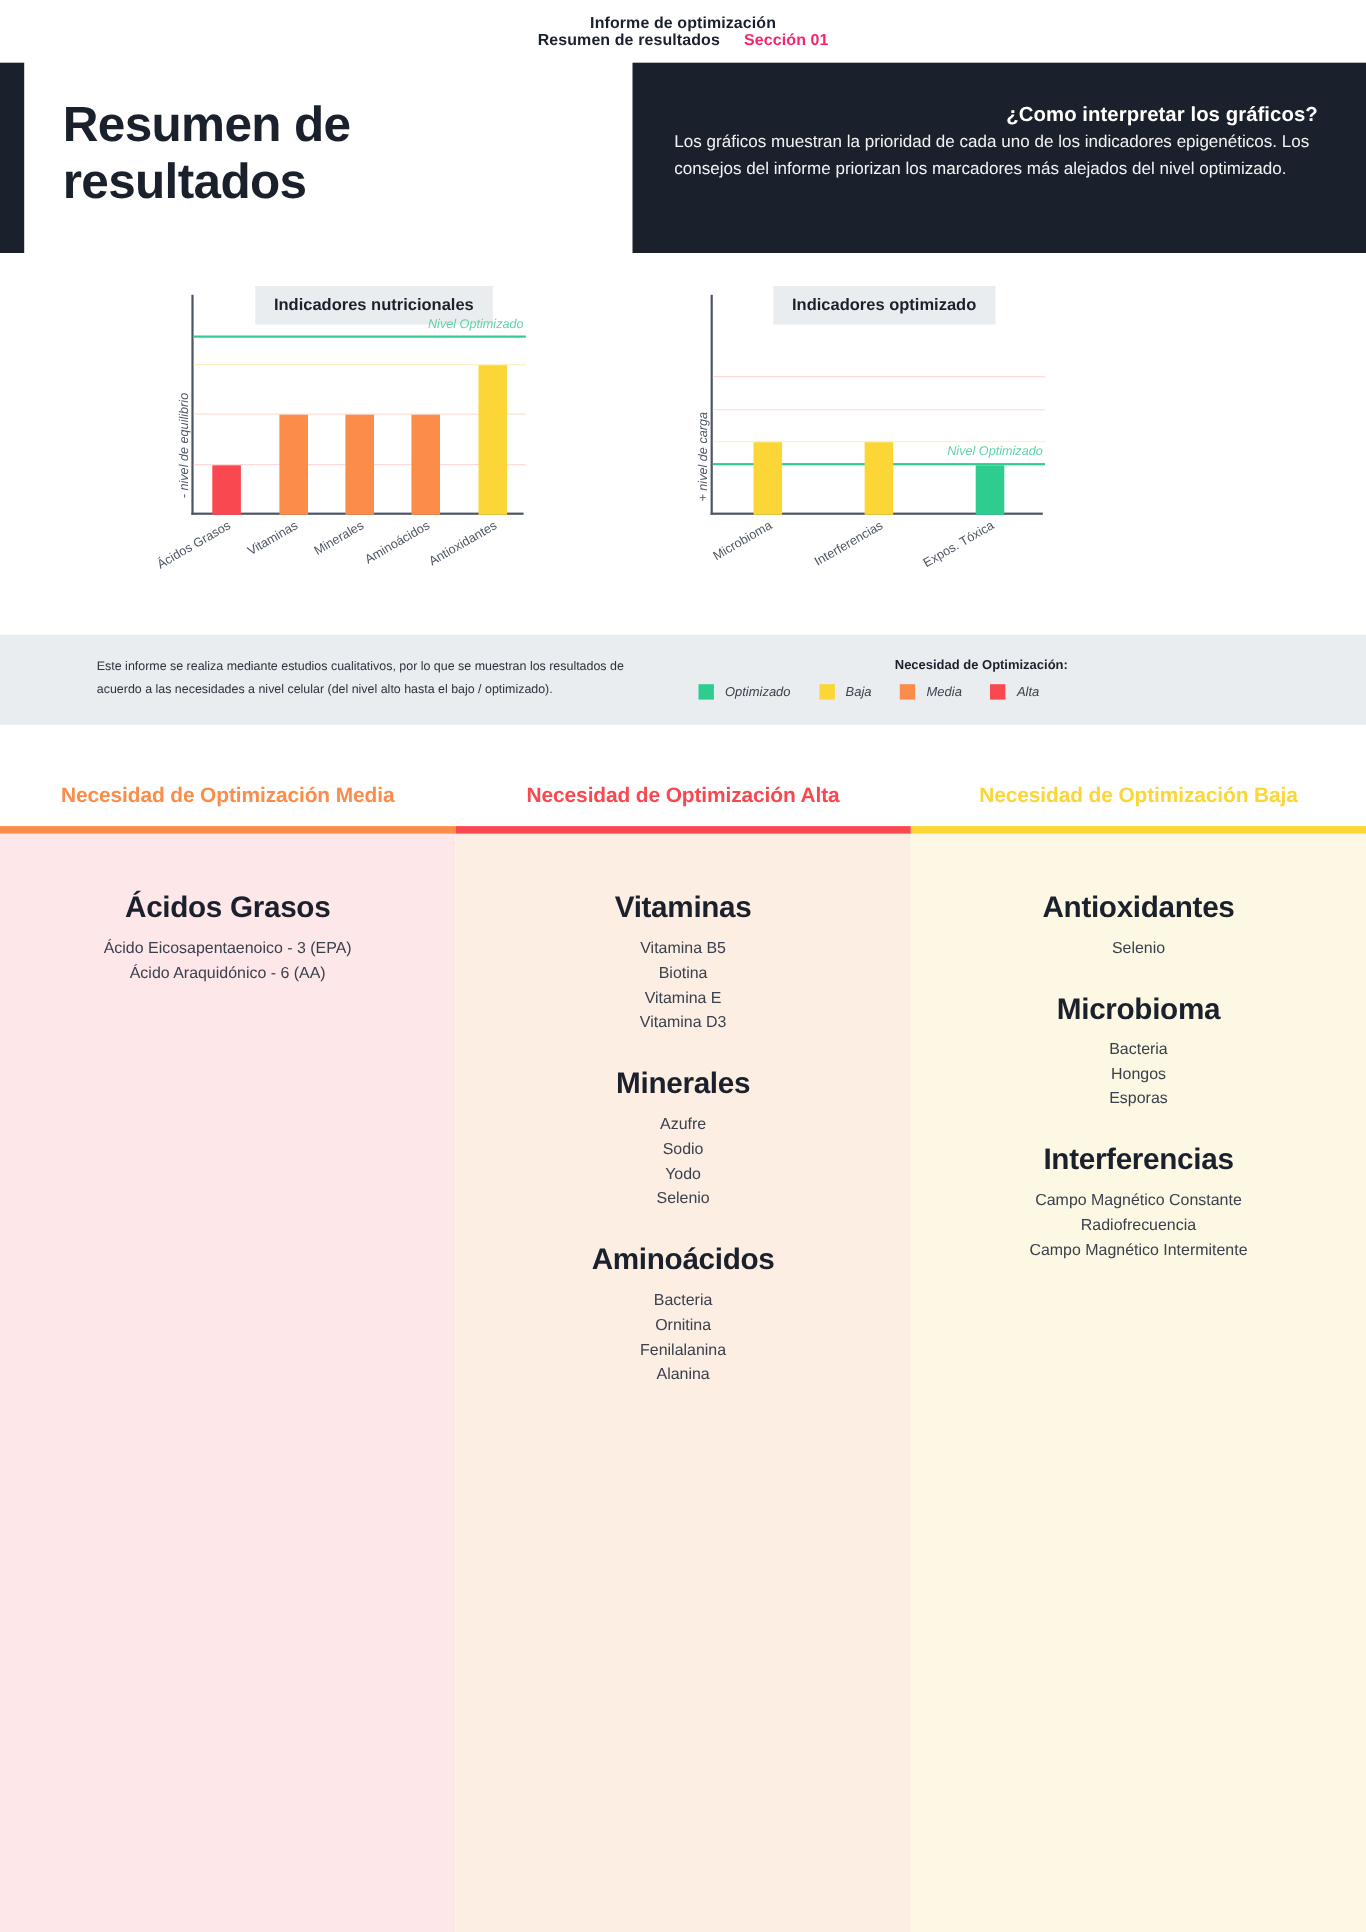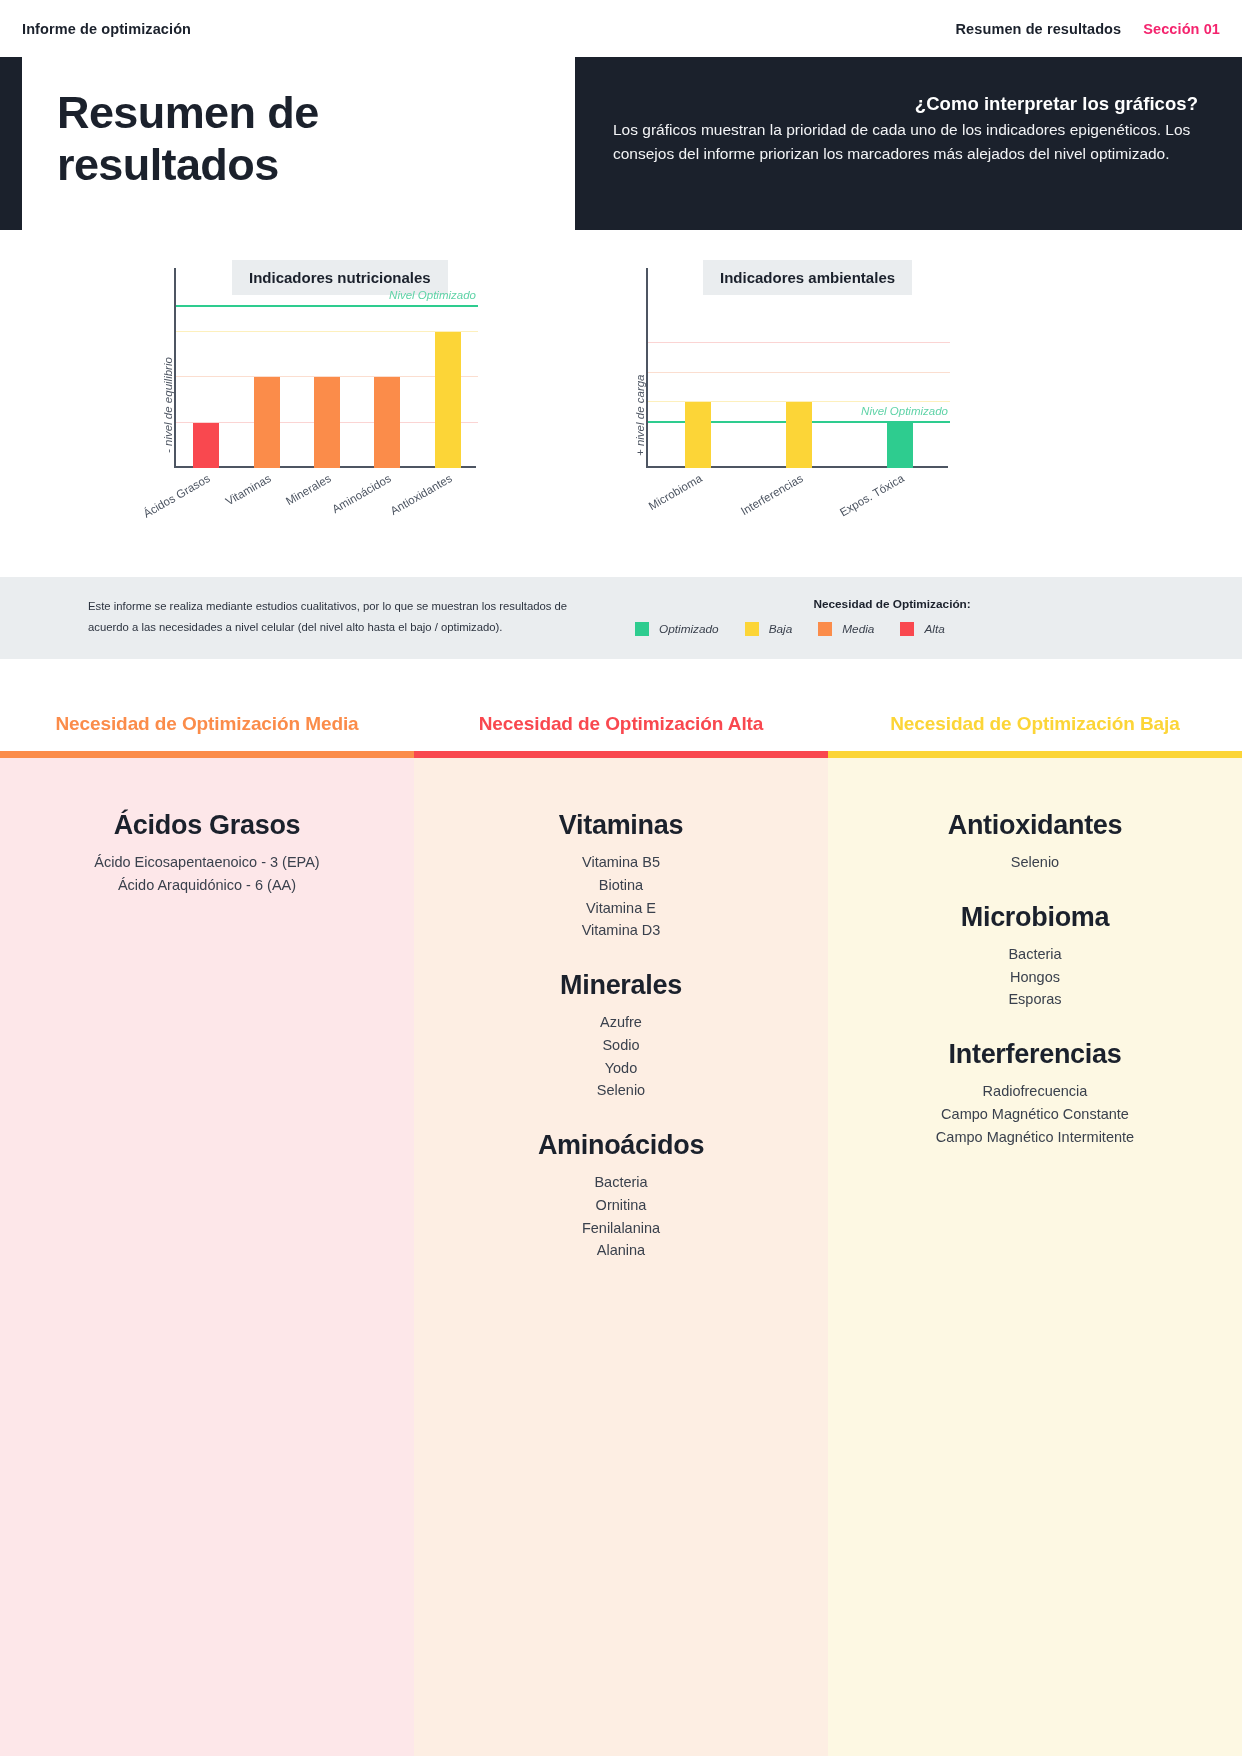--- a/index.html
+++ b/index.html
@@ -9,26 +9,27 @@
     font-family: "Liberation Sans", sans-serif;
     color: #1b212c;
   }
   body { width: 1242px; min-height: 1756px; position: relative; overflow-x: hidden; }
 
   
   .topbar {
     height: 57px;
     display: flex;
     align-items: center;
-    justify-content: space-between;
+    justify-content: center;
     padding: 0 22px 0 22px;
     font-size: 14.5px;
     font-weight: 700;
     color: #1b212c;
     letter-spacing: 0.1px;
+    flex-direction: column;
   }
   .topbar-right { display: flex; align-items: center; gap: 22px; }
   .topbar-section { color: #f4246e; font-weight: 700; }
 
   
   .hero {
     position: relative;
     height: 173px;
   }
   .hero-darkbar {
@@ -323,21 +324,21 @@
             <div class="xlab">Aminoácidos</div>
           </div>
           <div class="xlab-slot" style="width: 60.4px;">
             <div class="xlab">Antioxidantes</div>
           </div>
         </div>
       </div>
   </div>
 
   <div class="chart-block">
-    <div class="chart-title c2">Indicadores ambientales</div>
+    <div class="chart-title c2">Indicadores optimizado</div>
     <div class="plot p2" id="plot2">
       <div class="axis-y"></div>
       <div class="axis-x"></div>
       <div class="ylabel y2">+ nivel de carga</div>
     <div class="gridline" style="bottom: 107.909px; width: 302px; background: rgb(253, 240, 189);"></div>
         <div class="gridline" style="bottom: 137.455px; width: 302px; background: rgb(251, 222, 208);"></div>
         <div class="gridline" style="bottom: 167px; width: 302px; background: rgb(251, 212, 211);"></div>
         <div class="level-line" style="bottom: 87.4545px; width: 302px;"></div>
         <div class="level-label" style="bottom: 93.4545px; right: 0px;">Nivel Optimizado</div>
         <div class="bars" style="width: 302px;">
@@ -437,18 +438,18 @@
     </div>
     <div class="col" style="background: rgb(253, 248, 227);">
       <div class="col-body">
         <div class="group-title">Antioxidantes</div>
         <div class="group-item">Selenio</div>
         <div class="group-title spaced">Microbioma</div>
         <div class="group-item">Bacteria</div>
         <div class="group-item">Hongos</div>
         <div class="group-item">Esporas</div>
         <div class="group-title spaced">Interferencias</div>
+        <div class="group-item">Campo Magnético Constante</div>
         <div class="group-item">Radiofrecuencia</div>
-        <div class="group-item">Campo Magnético Constante</div>
         <div class="group-item">Campo Magnético Intermitente</div>
       </div>
     </div>
   </div>
 
 </body></html>

